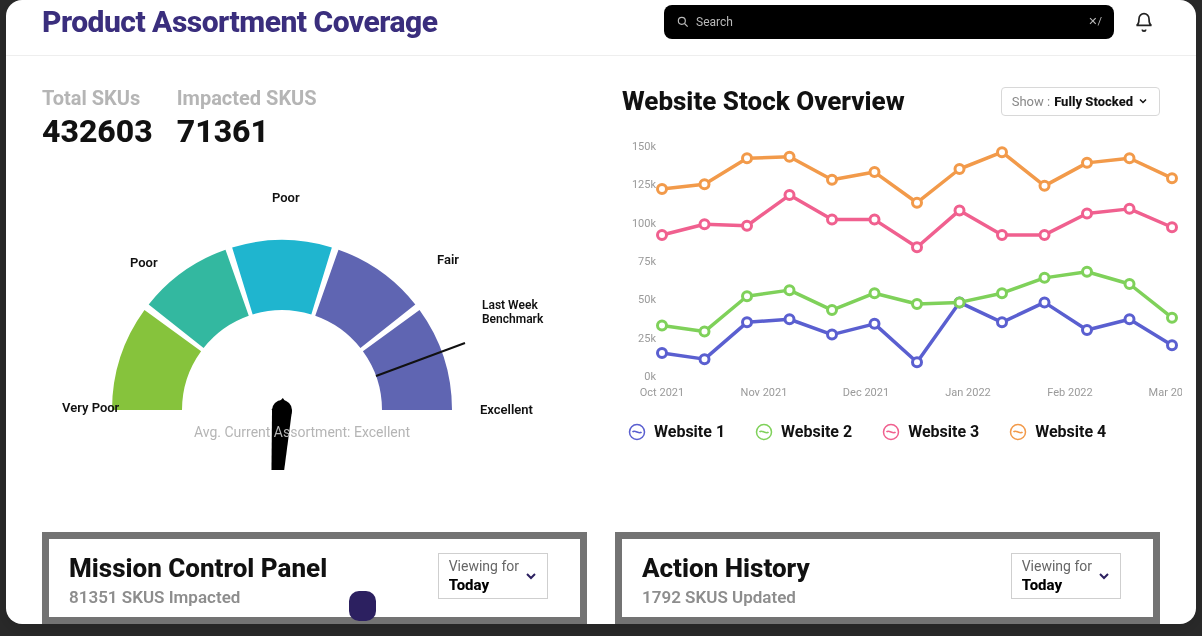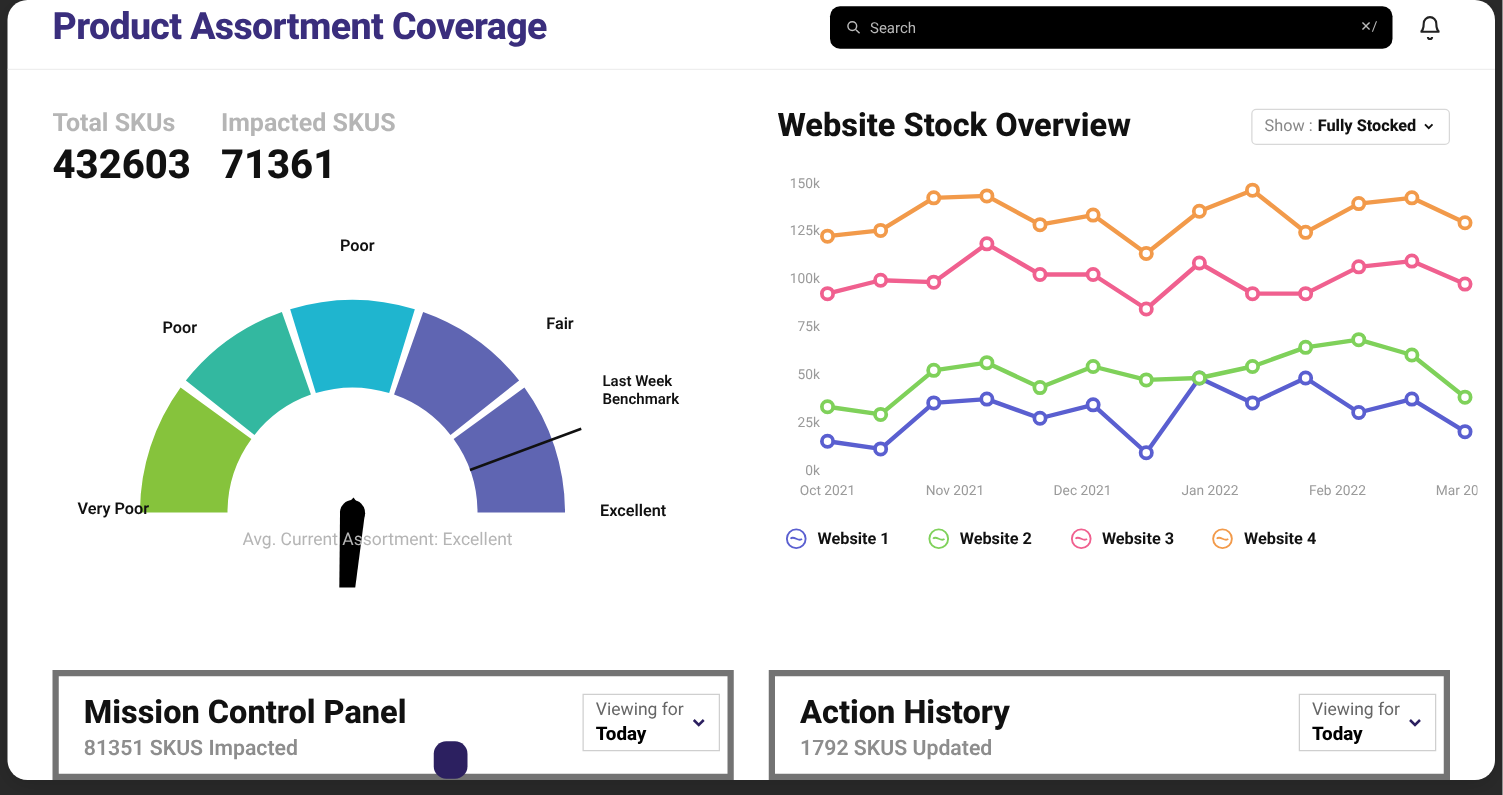--- a/index.html
+++ b/index.html
@@ -72,28 +72,28 @@
     border-radius:4px;
     padding:6px 10px;
     font-size:13px;
     display:flex; align-items:center; gap:4px;
     cursor:pointer;
   }
   .show-select .lbl { color:#888; }
   .show-select .val { font-weight:800; color:#111; }
   .chart-svg { width:560px; height:270px; }
   .legend { display:flex; gap:30px; margin-top:12px; padding-left:6px;}
-  .legend-item { display:flex; align-items:center; gap:8px; font-size:13px; font-weight:700; color:#111;}
+  .legend-item { display:flex; align-items:center; gap:8px; font-size:16px; font-weight:700; color:#111;}
   .legend-icon { width:18px; height:18px;}
   .panels { position:absolute; bottom:0; left:0; right:0; display:flex; gap:28px; padding:0 36px 0 36px;}
-  .panel { flex:1; border:5px solid #737373; padding:14px 20px 10px 20px; position:relative; background:#fff;}
+  .panel { flex:1; border:7px solid #737373; padding:14px 20px 10px 20px; position:relative; background:#fff;}
   .panel-title { font-size:26px; font-weight:800; color:#111; }
   .panel-sub { font-size:17px; font-weight:600; color:#8d8d8d; margin-top:4px;}
   .panel-select {
-    position:absolute; right:6px; top:14px;
+    position:absolute; right:32px; top:14px;
     border:1px solid #cfcfcf;
     padding:4px 28px 4px 10px; font-size:14px; color:#666;
     display:flex; flex-direction:column; gap:2px;
     cursor:pointer;
   }
   .panel-select .sel-val { font-weight:800; color:#000000; font-size:15px;}
   .panel-chev { position:absolute; right:8px; top:50%; transform:translateY(-50%);}
   .tooltip-bubble {
     position:absolute;
     left:300px; bottom:-4px;

